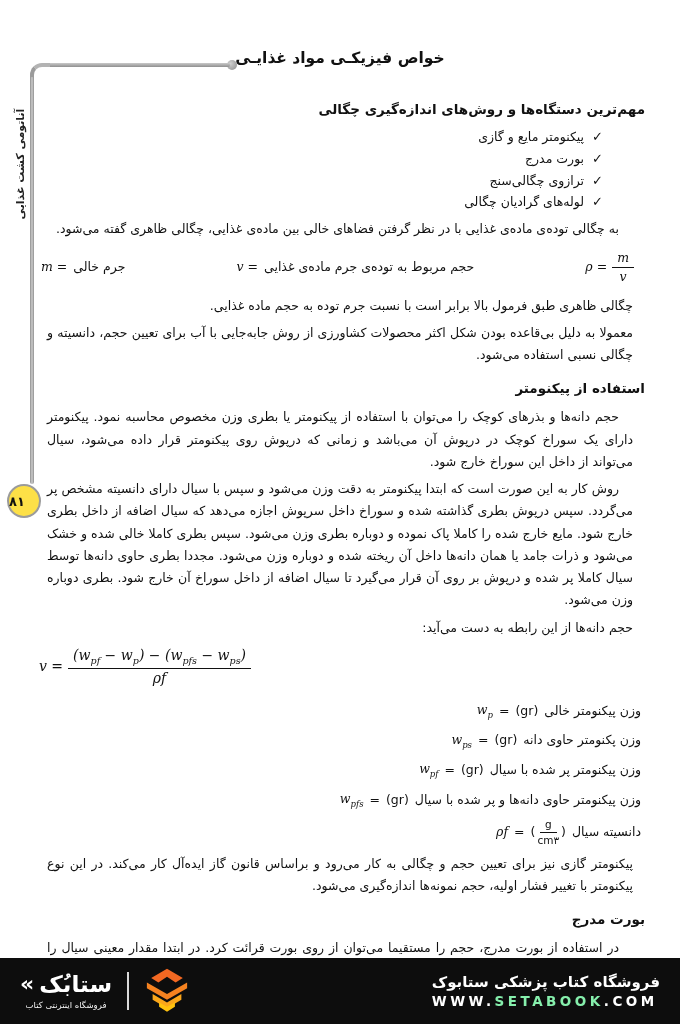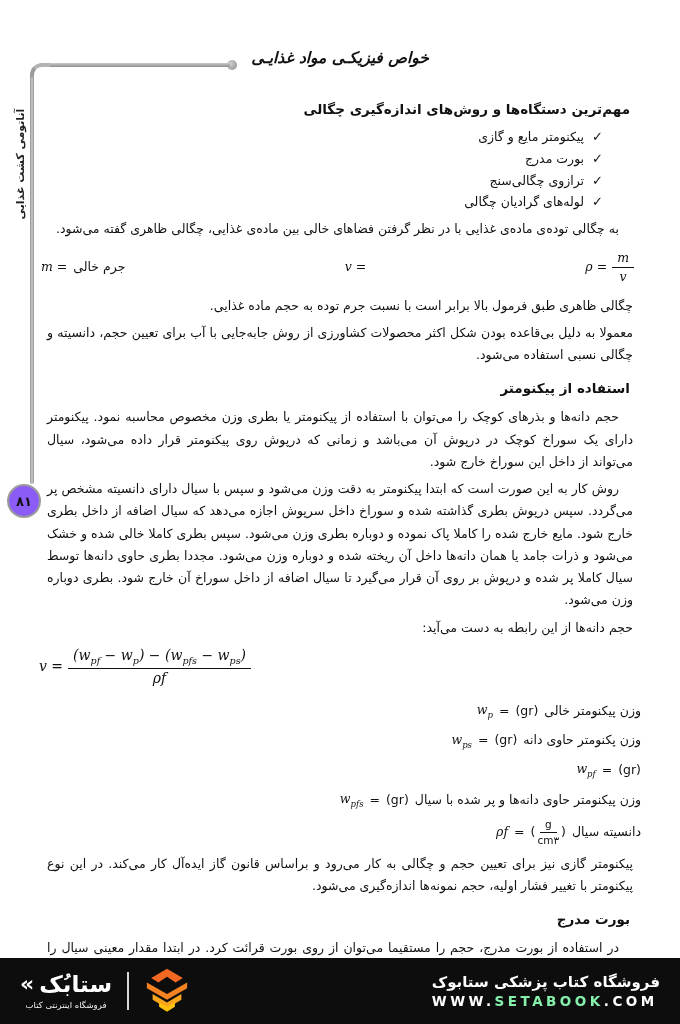--- a/index.html
+++ b/index.html
@@ -15,31 +15,31 @@
   
   .deco-dot{position:absolute;left:227px;top:60px;width:10px;height:10px;border-radius:50%;
     background:radial-gradient(circle at 35% 35%, #cfcfcf, #8d8d8d);}
   .deco-hline{position:absolute;left:42px;top:63px;width:188px;height:4px;border-radius:3px;
     background:linear-gradient(#c9c9c9,#8f8f8f);}
   .deco-corner{position:absolute;left:30px;top:63px;width:16px;height:16px;
     border-left:4px solid #9b9b9b;border-top:4px solid #b3b3b3;border-top-left-radius:12px;}
   .deco-vline{position:absolute;left:30px;top:77px;width:4px;height:407px;border-radius:2px;
     background:linear-gradient(90deg,#8f8f8f,#cccccc,#8f8f8f);}
   .page-badge{position:absolute;left:7px;top:484px;width:30px;height:30px;border-radius:50%;
-    background:#8b5cf6;border:2px solid #9b9b9b;display:flex;align-items:center;justify-content:center;
+    background:#fde047;border:2px solid #9b9b9b;display:flex;align-items:center;
     font-size:13px;font-weight:bold;}
   .side-title{position:absolute;left:-53px;top:155px;width:152px;height:18px;
     transform:rotate(-90deg);text-align:center;font-size:11px;font-weight:bold;color:#222;
     direction:rtl;white-space:nowrap;}
   
   .header{padding-top:48px;text-align:center;}
-  .header h1{margin:0;font-size:15.5px;font-weight:bold;display:inline-block;font-style:italic;}
+  .header h1{margin:0;font-size:15.5px;font-weight:bold;display:inline-block;}
   
   .content{direction:rtl;padding:20px 35px 0 35px;font-size:12.5px;line-height:1.78;}
-  .sec{font-size:13.5px;font-weight:bold;margin:10px 15px 6px 0;}
+  .sec{font-size:13.5px;font-weight:bold;margin:10px 0 6px 0;}
   .content p{margin:5px 12px;}
   .just{text-align:justify;}
   .indent{text-indent:14px;}
   .check-item{display:flex;direction:rtl;align-items:baseline;gap:8px;padding-right:42px;margin:1px 0;line-height:1.6;}
   .check{font-weight:bold;font-size:13px;}
   
   .math{font-family:"DejaVu Serif", serif;font-style:italic;}
   .frac{display:inline-flex;flex-direction:column;align-items:center;vertical-align:middle;margin:0 5px;text-align:center;}
   .frac .num{padding:0 5px 1px 5px;border-bottom:1.3px solid #111;line-height:1.25;}
   .frac .den{line-height:1.25;padding-top:1px;}
@@ -114,20 +114,21 @@
 
     <div class="formula-row">
       <div class="math" dir="ltr">
         <span>ρ =</span><span class="frac">
             <span class="num">m</span>
             <span class="den">v</span>
           </span>
       </div>
       <div class="var-def" dir="ltr">
         <span class="math">v =</span>
+        <span class="var-label">حجم مربوط به توده‌ی جرم ماده‌ی غذایی</span>
       </div>
       <div class="var-def" dir="ltr">
         <span class="math">m =</span>
         <span class="var-label">جرم خالی</span>
       </div>
     </div>
 
     <p>چگالی ظاهری طبق فرمول بالا برابر است با نسبت جرم توده به حجم ماده غذایی.</p>
     <p class="just">معمولا به دلیل بی‌قاعده بودن شکل اکثر محصولات کشاورزی از روش جابه‌جایی با آب برای تعیین حجم، دانسیته و چگالی نسبی استفاده می‌شود.</p>
 
@@ -150,20 +151,21 @@
         <span>=</span>
         <span class="math" dir="ltr"><span>w</span><sub>p</sub></span>
       </div>
       <div class="def-line">
         <span>وزن پکنومتر حاوی دانه</span>
         <span class="def-unit" dir="ltr">(gr)</span>
         <span>=</span>
         <span class="math" dir="ltr"><span>w</span><sub>ps</sub></span>
       </div>
       <div class="def-line">
+        <span>وزن پیکنومتر پر شده با سیال</span>
         <span class="def-unit" dir="ltr">(gr)</span>
         <span>=</span>
         <span class="math" dir="ltr"><span>w</span><sub>pf</sub></span>
       </div>
       <div class="def-line">
         <span>وزن پیکنومتر حاوی دانه‌ها و پر شده با سیال</span>
         <span class="def-unit" dir="ltr">(gr)</span>
         <span>=</span>
         <span class="math" dir="ltr"><span>w</span><sub>pfs</sub></span>
       </div>

